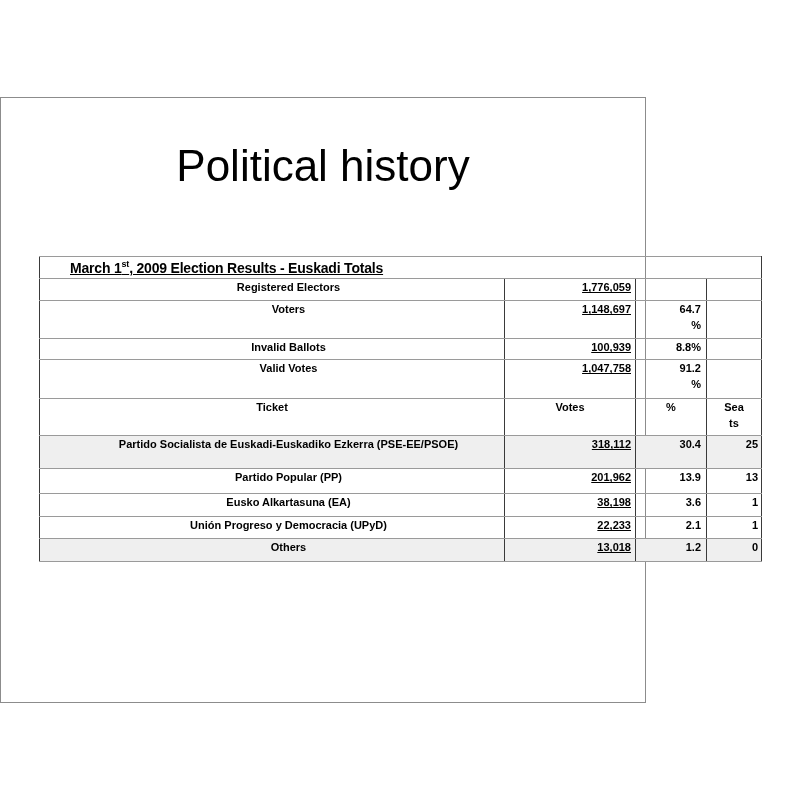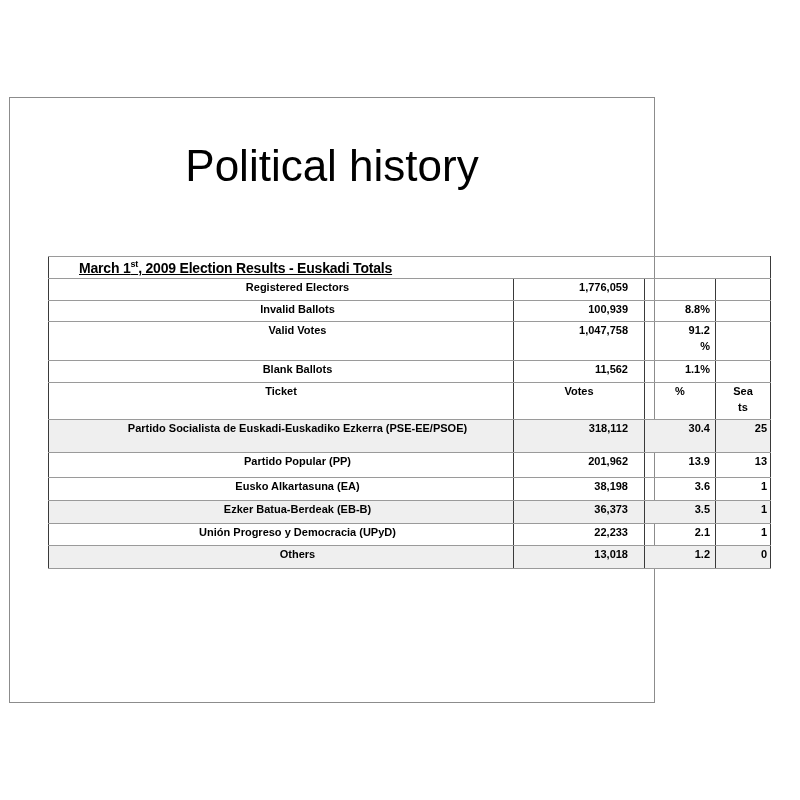--- a/index.html
+++ b/index.html
@@ -6,21 +6,21 @@
   html, body { background: #ffffff; }
   body {
     width: 800px; height: 800px;
     font-family: "Liberation Sans", sans-serif;
     color: #000000;
     position: relative;
     overflow: hidden;
   }
   .slide {
     position: absolute;
-    top: 97px; left: 9px;
+    top: 97px; left: 0;
     width: 646px; height: 606px;
     background: #ffffff;
     border: 1px solid #8c8c8c;
   }
   .slide-title {
     position: absolute;
     top: 42px; left: 0; right: 0;
     text-align: center;
     font-size: 44px;
     font-weight: 400;
@@ -57,21 +57,21 @@
   tr.shaded td { background: #efefef; }
   .heading-cell {
     padding-left: 30px;
     font-size: 14px;
     letter-spacing: -0.2px;
     white-space: nowrap;
   }
   .heading-text { text-decoration: underline; }
   .heading-text sup { font-size: 9px; }
   .c-label { text-align: center; padding-left: 33px; white-space: nowrap; }
-  .c-votes { text-align: right; padding-right: 16px; white-space: nowrap; }
+  .c-votes { text-align: right; padding-right: 4px; white-space: nowrap; text-decoration: underline; }
   .c-pct   { text-align: right; padding-right: 5px; white-space: pre-line; }
   .c-seats { text-align: right; padding-right: 3px; white-space: pre-line; }
   .col-head { text-align: center; padding-left: 0; padding-right: 0; white-space: pre-line; }
 </style>
 </head>
 <body>
 
 <div class="slide">
 
   <div class="slide-title">Political history</div>
@@ -90,37 +90,38 @@
         <span class="heading-text"><span>March 1</span><sup>st</sup><span>, 2009 Election Results - Euskadi Totals</span></span>
       </td>
     </tr>
 
     <tr class="h22">
       <td class="c-label">Registered Electors</td>
       <td class="c-votes">1,776,059</td>
       <td class="c-pct"></td>
       <td class="c-seats"></td>
     </tr>
+    <tr class="h38">
+      <td class="c-label">Voters</td>
+      <td class="c-votes">1,148,697</td>
+      <td class="c-pct">64.7
+%</td>
+      <td class="c-seats"></td>
+    </tr>
     <tr class="h21">
       <td class="c-label">Invalid Ballots</td>
       <td class="c-votes">100,939</td>
       <td class="c-pct">8.8%</td>
       <td class="c-seats"></td>
     </tr>
     <tr class="h39">
       <td class="c-label">Valid Votes</td>
       <td class="c-votes">1,047,758</td>
       <td class="c-pct">91.2
 %</td>
-      <td class="c-seats"></td>
-    </tr>
-    <tr class="h22">
-      <td class="c-label">Blank Ballots</td>
-      <td class="c-votes">11,562</td>
-      <td class="c-pct">1.1%</td>
       <td class="c-seats"></td>
     </tr>
 
     <tr class="h37">
       <td class="col-head">Ticket</td>
       <td class="col-head">Votes</td>
       <td class="col-head">%</td>
       <td class="col-head">Sea
 ts</td>
     </tr>
@@ -136,26 +137,20 @@
       <td class="c-votes">201,962</td>
       <td class="c-pct">13.9</td>
       <td class="c-seats">13</td>
     </tr>
     <tr class="h23">
       <td class="c-label">Eusko Alkartasuna (EA)</td>
       <td class="c-votes">38,198</td>
       <td class="c-pct">3.6</td>
       <td class="c-seats">1</td>
     </tr>
-    <tr class="h23 shaded">
-      <td class="c-label">Ezker Batua-Berdeak (EB-B)</td>
-      <td class="c-votes">36,373</td>
-      <td class="c-pct">3.5</td>
-      <td class="c-seats">1</td>
-    </tr>
     <tr class="h22">
       <td class="c-label">Unión Progreso y Democracia (UPyD)</td>
       <td class="c-votes">22,233</td>
       <td class="c-pct">2.1</td>
       <td class="c-seats">1</td>
     </tr>
     <tr class="h23 shaded">
       <td class="c-label">Others</td>
       <td class="c-votes">13,018</td>
       <td class="c-pct">1.2</td>

